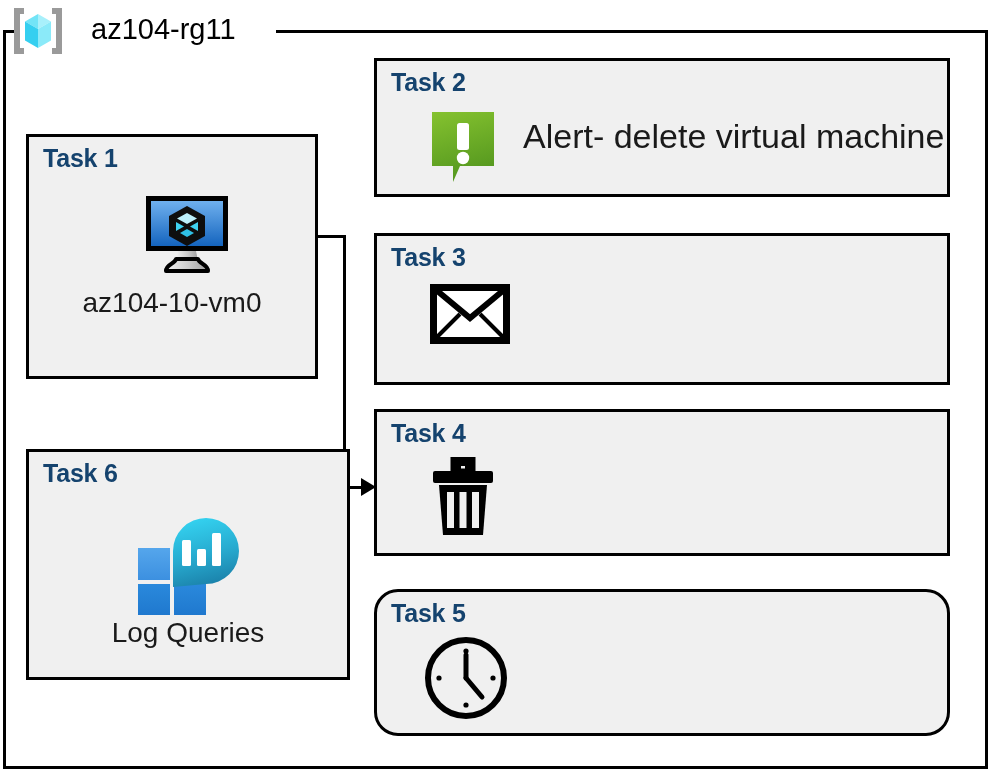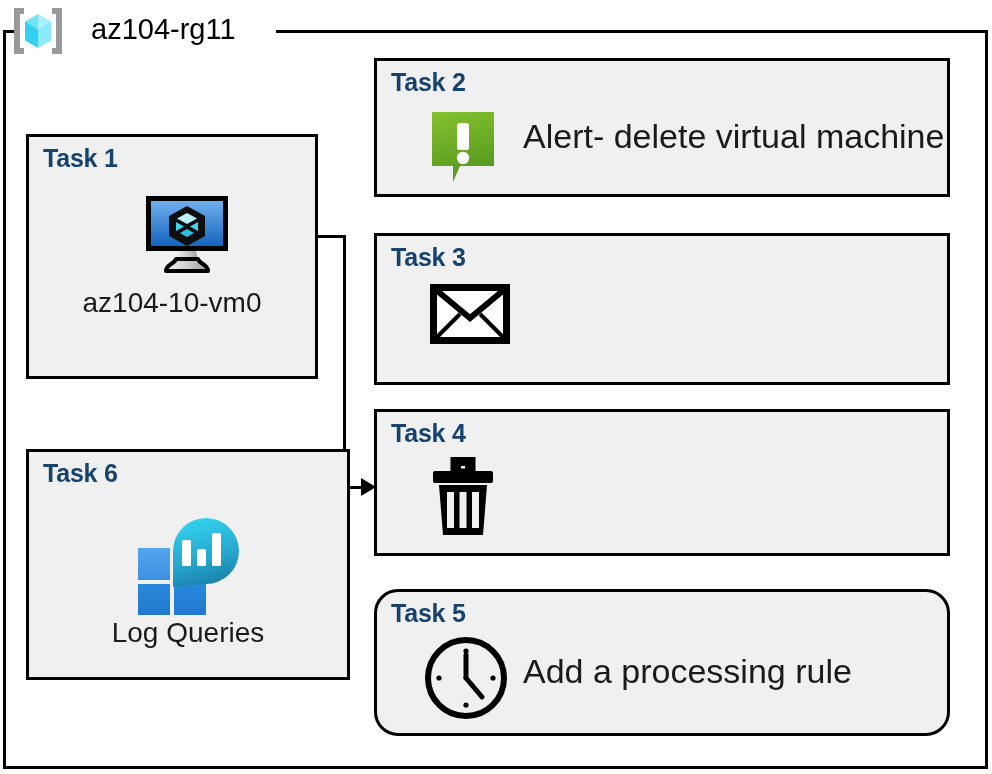--- a/index.html
+++ b/index.html
@@ -282,16 +282,15 @@
 
         <circle cx="43" cy="16" r="2.6" fill="#000000"></circle>
         <circle cx="70" cy="43" r="2.6" fill="#000000"></circle>
         <circle cx="43" cy="70" r="2.6" fill="#000000"></circle>
         <circle cx="16" cy="43" r="2.6" fill="#000000"></circle>
 
         <path d="M43 43 L43 20" fill="none" stroke="#000000" stroke-width="5" stroke-linecap="round"></path>
         <path d="M43 43 L59 62" fill="none" stroke="#000000" stroke-width="5" stroke-linecap="round"></path>
       </svg>
     </div>
-    <div class="row-label" style="left:146px; top:62px;">Add a processing rule</div>
   </div>
 
 </div>
 
 </body></html>

